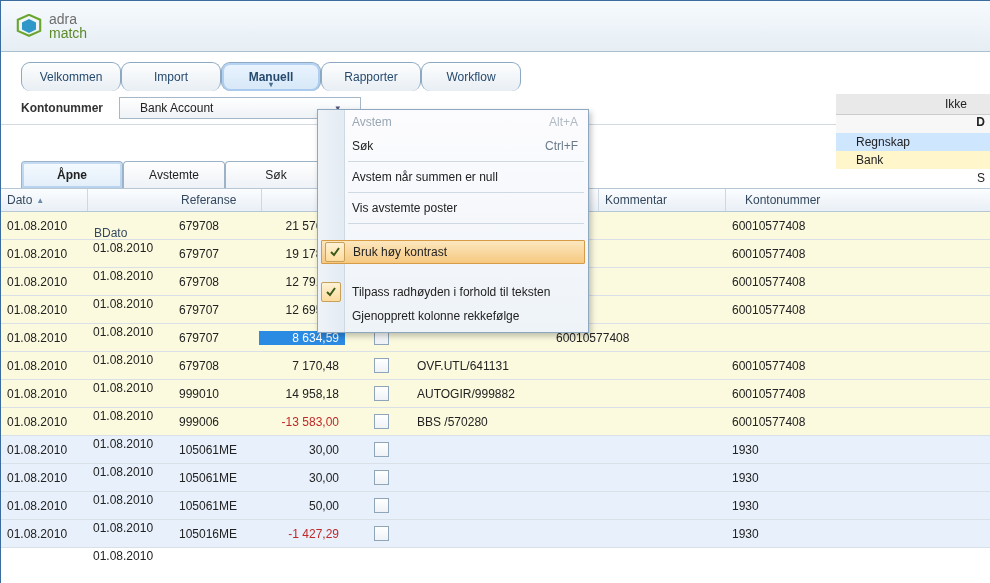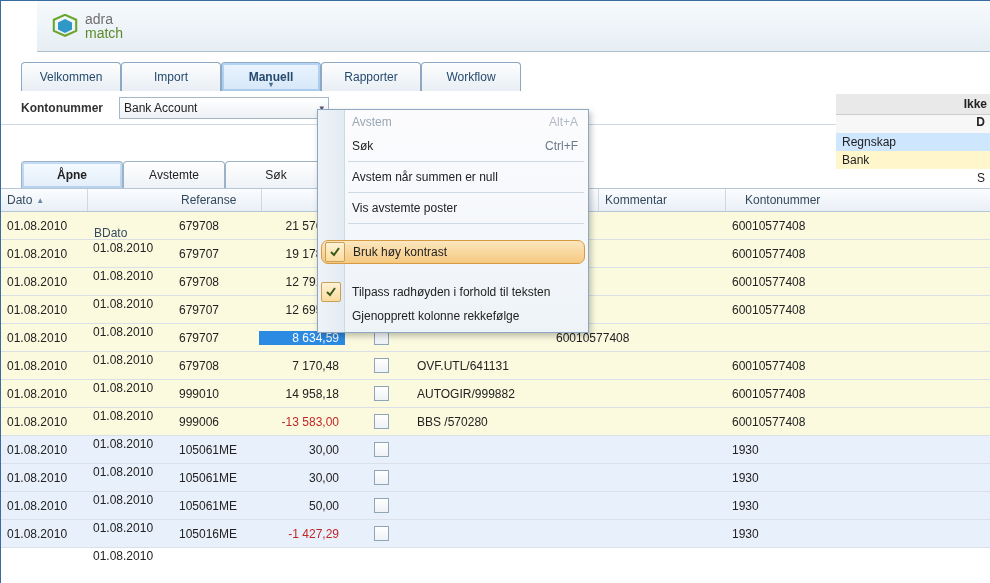--- a/index.html
+++ b/index.html
@@ -1,37 +1,37 @@
 <!DOCTYPE html>
 <html><head>
 <meta charset="utf-8">
 <style>
   body { margin:0; font-family:"Segoe UI",Tahoma,Verdana,sans-serif; font-size:12px; background:#fff; color:#222; }
   .window { position:relative; width:990px; height:583px; border:1px solid #3b6ca0; background:#fff; overflow:hidden; }
-  .chrome-header { height:50px; border-bottom:1px solid #aac0d0; background:linear-gradient(#f6fafd,#e6eef4); display:flex; align-items:center; padding-left:14px;margin-left:36px; }
+  .chrome-header { height:50px; border-bottom:1px solid #aac0d0; background:linear-gradient(#f6fafd,#e6eef4); display:flex; align-items:center; padding-left:14px; }
   .logo { display:flex; align-items:center; gap:6px; }
   .logo-mark { width:28px; height:24px; }
   .logo-text { display:flex; flex-direction:column; line-height:14px; color:#6e6e6e; font-size:14px; }
   .logo-text span:last-child { color:#5b8a29; }
 
   .tabstrip { display:flex; gap:0; margin:10px 0 0 20px; height:30px; }
   .tabstrip .tab { width:98px; height:28px; border:1px solid #8ca8c2; border-bottom:none; border-radius:4px 4px 0 0; background:linear-gradient(#fdfefe,#e8eef4); display:flex; align-items:center; justify-content:center; color:#264a6e; cursor:default; }
   .tabstrip .tab.active { background:linear-gradient(#eaf4ff,#d6e7f7); font-weight:bold; box-shadow:0 0 0 2px rgba(85,150,220,.35) inset; }
   .tabstrip .tab .caret { margin-top:14px; font-size:8px; color:#4d6e8f; position:absolute; }
-  .tabstrip .tab { position:relative; }
+  .tabstrip .tab { position:relative;border-radius:9px; }
 
   .subbar { height:32px; background:#fff; border-bottom:1px solid #d0d8e0; display:flex; align-items:center; padding-left:20px; gap:8px; }
   .subbar-label { font-weight:bold; color:#333; margin-right:8px; }
-  .combo { width:200px; height:20px; border:1px solid #a6b8c8; background:linear-gradient(#fff,#eef2f6); display:flex; align-items:center; padding:0 4px; justify-content:space-between; }
+  .combo { width:200px; height:20px; border:1px solid #a6b8c8; background:linear-gradient(#fff,#eef2f6); display:flex; align-items:center; padding:0 20px; justify-content:space-between; }
   .combo .arrow { font-size:9px; color:#557; }
 
   .summary-panel { position:absolute; right:0; top:93px; width:155px; }
-  .sum-head { background:#e9e9e9; height:20px; border-bottom:1px solid #ccc; display:flex; align-items:center; justify-content:flex-end; padding-right:4px; font-weight:bold; }
+  .sum-head { background:#e9e9e9; height:20px; border-bottom:1px solid #ccc; display:flex; align-items:center; justify-content:flex-end; padding-right:24px; font-weight:normal; }
   .sum-sub { background:#f7f7f7; height:18px; display:flex; justify-content:flex-end; padding-right:6px; font-weight:bold; }
-  .sum-row { height:18px; display:flex; align-items:center; padding-left:6px; }
+  .sum-row { height:18px; display:flex; align-items:center; padding-left:20px; }
   .sum-row.regnskap { background:#cfe6ff; }
   .sum-row.bank { background:#fff6cc; }
   .sum-foot { height:18px; display:flex; align-items:center; justify-content:flex-end; padding-right:6px; }
 
   .view-tabs { display:flex; gap:0; margin:36px 0 0 20px; }
   .view-tabs .vtab { width:100px; height:26px; border:1px solid #9cb2c6; border-bottom:none; border-radius:4px 4px 0 0; background:linear-gradient(#fff,#eef2f6); display:flex; align-items:center; justify-content:center; }
   .view-tabs .vtab.active { font-weight:bold; background:linear-gradient(#f5faff,#e2eef9); box-shadow:0 0 0 2px rgba(85,150,220,.3) inset; }
 
   .grid { border-top:1px solid #b7c6d4; margin-top:0; }
   .grid-header { display:flex; background:linear-gradient(#fbfdff,#e9eff6); border-bottom:1px solid #b7c6d4; height:22px; }
@@ -58,21 +58,21 @@
   .cell.col-chk .box { width:13px; height:13px; border:1px solid #8fa6ba; background:linear-gradient(#fff,#eef2f6); }
 
   
   .menu { position:absolute; left:316px; top:108px; width:270px; background:linear-gradient(#fcfcfe,#eef3f8); border:1px solid #8ea8c2; box-shadow:2px 3px 6px rgba(0,0,0,.25); z-index:50; padding-bottom:4px; }
   .menu .gutter { position:absolute; left:0; top:0; bottom:0; width:26px; background:linear-gradient(90deg,#eef3f8,#e3ebf3); border-right:1px solid #cfd9e3; }
   .menu-item { position:relative; height:24px; display:flex; align-items:center; padding-left:34px; }
   .menu-item.disabled { color:#9aa7b3; }
   .menu-item .shortcut { margin-left:auto; margin-right:10px; color:#6a7a8a; }
   .menu-item.disabled .shortcut { color:#b0bac4; }
   .menu-sep { height:1px; margin:3px 4px 3px 30px; background:#cfd9e3; }
-  .menu-item.highlight { margin:16px 3px; padding-left:31px; border:1px solid #d79b46; border-radius:7px; background:linear-gradient(#fce7be,#f6c981); height:22px; }
+  .menu-item.highlight { margin:16px 3px; padding-left:31px; border:1px solid #d79b46; border-radius:1px; background:linear-gradient(#fce7be,#f6c981); height:22px; }
   .menu-item .check { position:absolute; left:3px; width:18px; height:18px; border:1px solid #c7a15a; border-radius:2px; background:linear-gradient(#fff2d6,#fddc9d); display:flex; align-items:center; justify-content:center; }
   .menu-item .check svg { width:12px; height:12px; }
 </style>
 </head>
 <body>
 
 <div class="window">
 
   <div class="chrome-header">
     <div class="logo">

